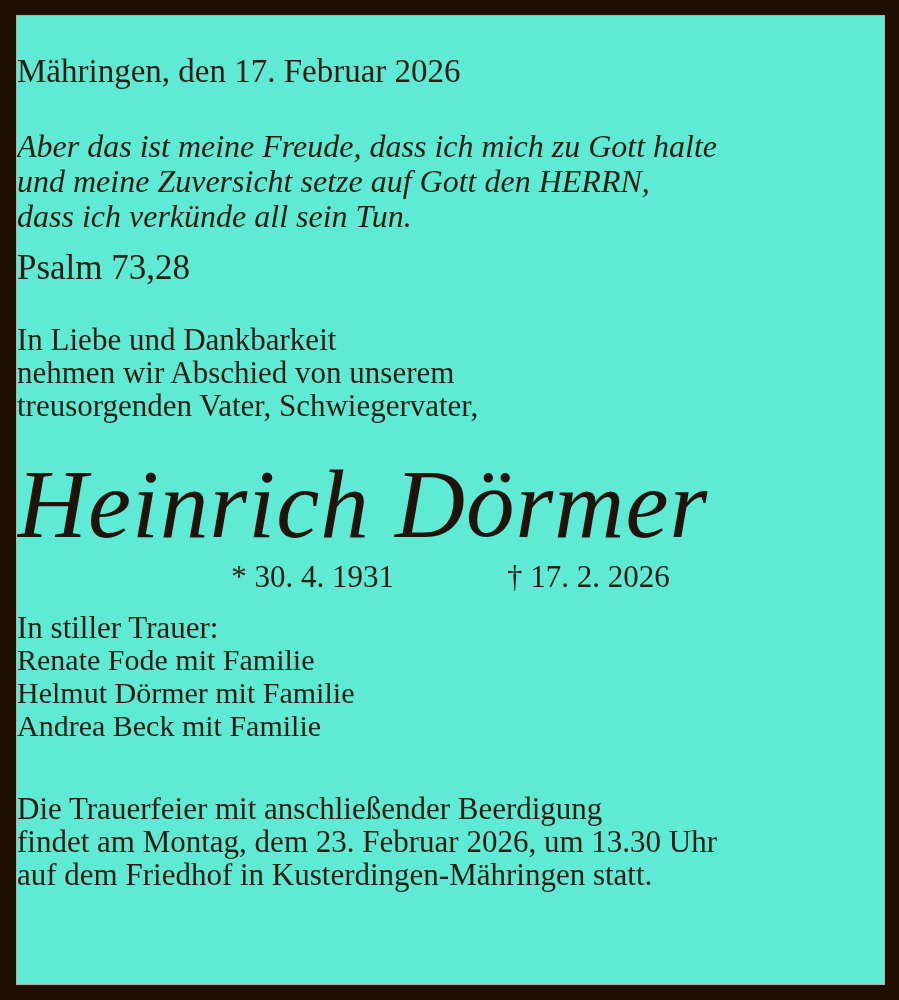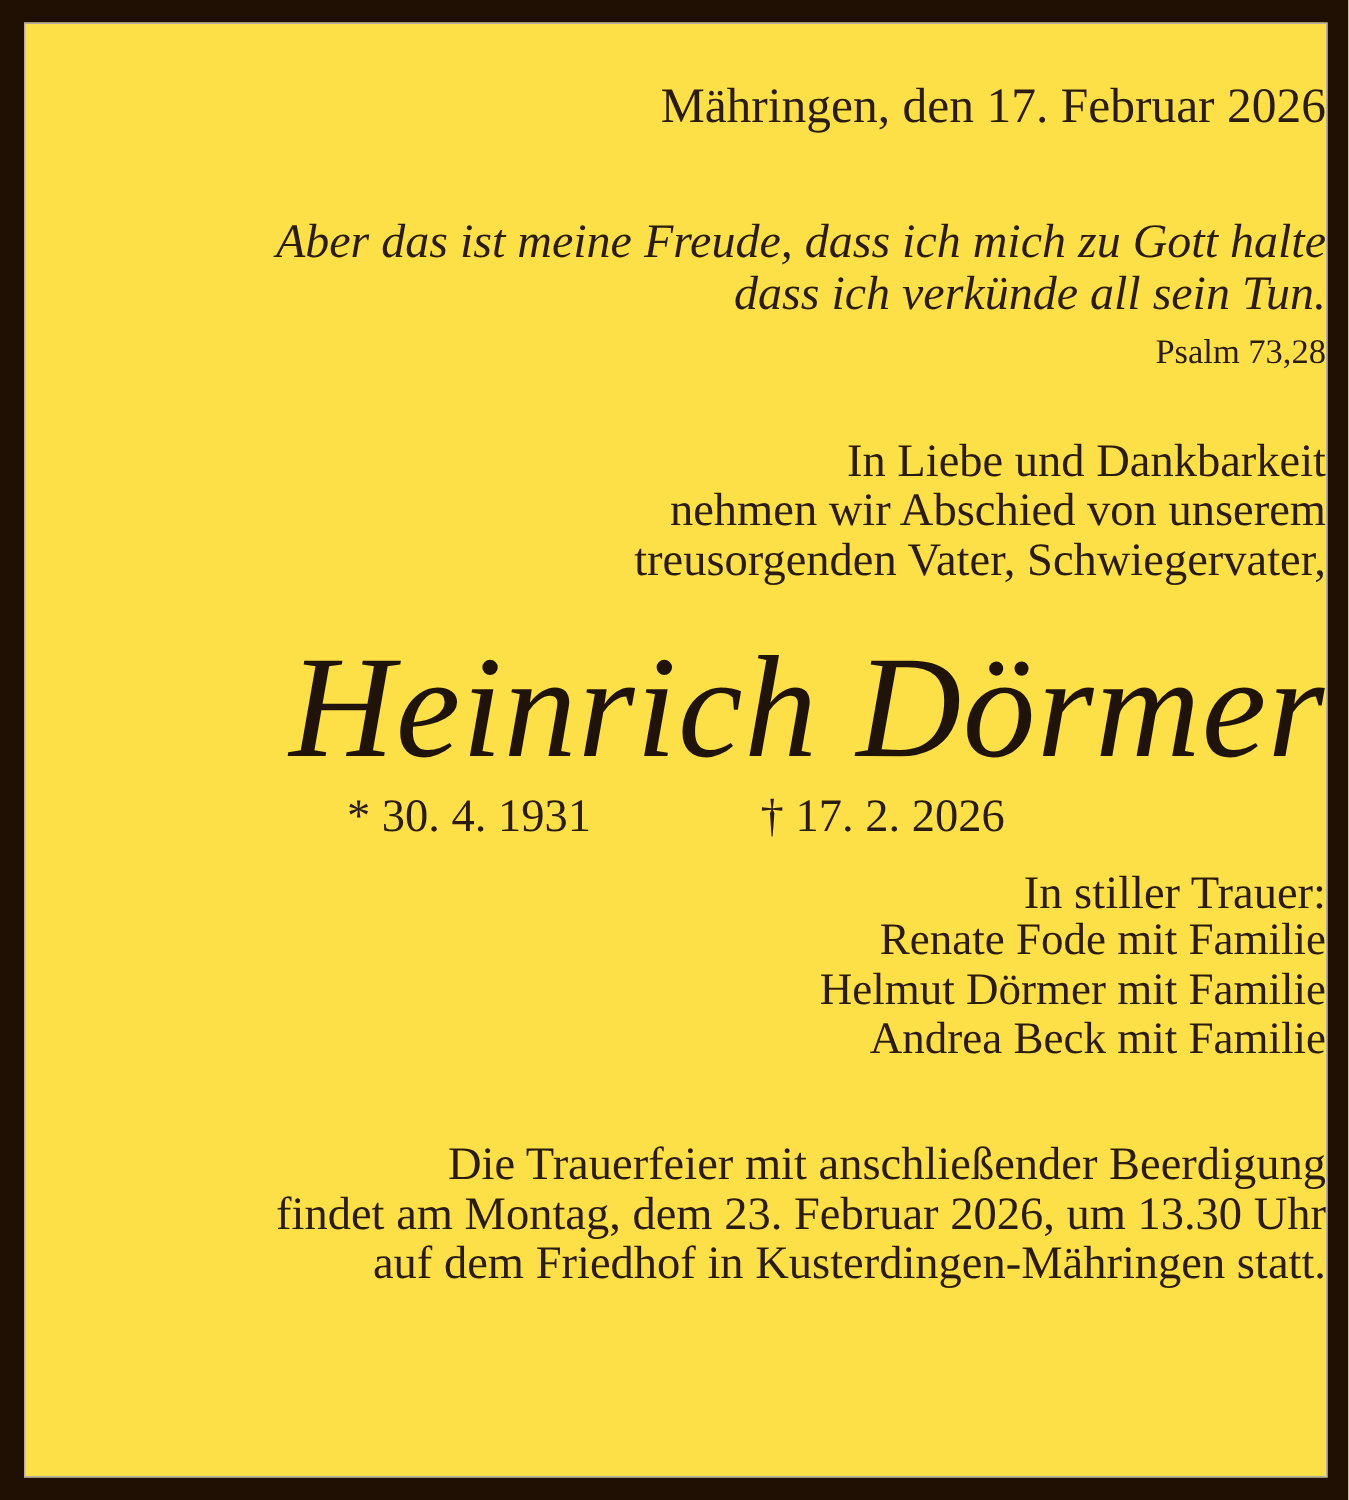--- a/index.html
+++ b/index.html
@@ -13,40 +13,40 @@
     width: 899px;
     height: 1000px;
     box-sizing: border-box;
     background: #200f03;            
     font-family: "Liberation Serif", "DejaVu Serif", serif;
     color: #2b1c10;
   }
   .sheet {
     position: absolute;
     top: 15px; left: 16px; right: 14px; bottom: 15px;
-    background: #fde047;
+    background: #5eead4;
     border: 1px solid #b6afa7;      
     box-sizing: border-box;
-    text-align: right;
+    text-align: left;
     overflow: hidden;
   }
   .dateline {
     margin-top: 39px;
     font-size: 33px;
     line-height: 1;
   }
   .quote {
-    margin-top: 55px;
+    margin-top: 41px;
     font-size: 32px;
     line-height: 35px;
     font-style: italic;
   }
   .psalm {
-    margin-top: 6px;
-    font-size: 23px;
+    margin-top: 18px;
+    font-size: 35px;
     line-height: 31px;
   }
   .intro {
     margin-top: 40px;
     font-size: 31px;
     line-height: 33px;
   }
   .deceased-name {
     margin-top: 34px;
     font-size: 97px;
@@ -84,20 +84,21 @@
 </head>
 <body>
 
 <div class="page">
   <div class="sheet">
 
     <div class="dateline">Mähringen, den 17. Februar 2026</div>
 
     <div class="quote">
       <span class="line">Aber das ist meine Freude, dass ich mich zu Gott halte</span>
+      <span class="line">und meine Zuversicht setze auf Gott den HERRN,</span>
       <span class="line">dass ich verkünde all sein Tun.</span>
     </div>
 
     <div class="psalm">Psalm 73,28</div>
 
     <div class="intro">
       <span class="line">In Liebe und Dankbarkeit</span>
       <span class="line">nehmen wir Abschied von unserem</span>
       <span class="line">treusorgenden Vater, Schwiegervater,</span>
     </div>

